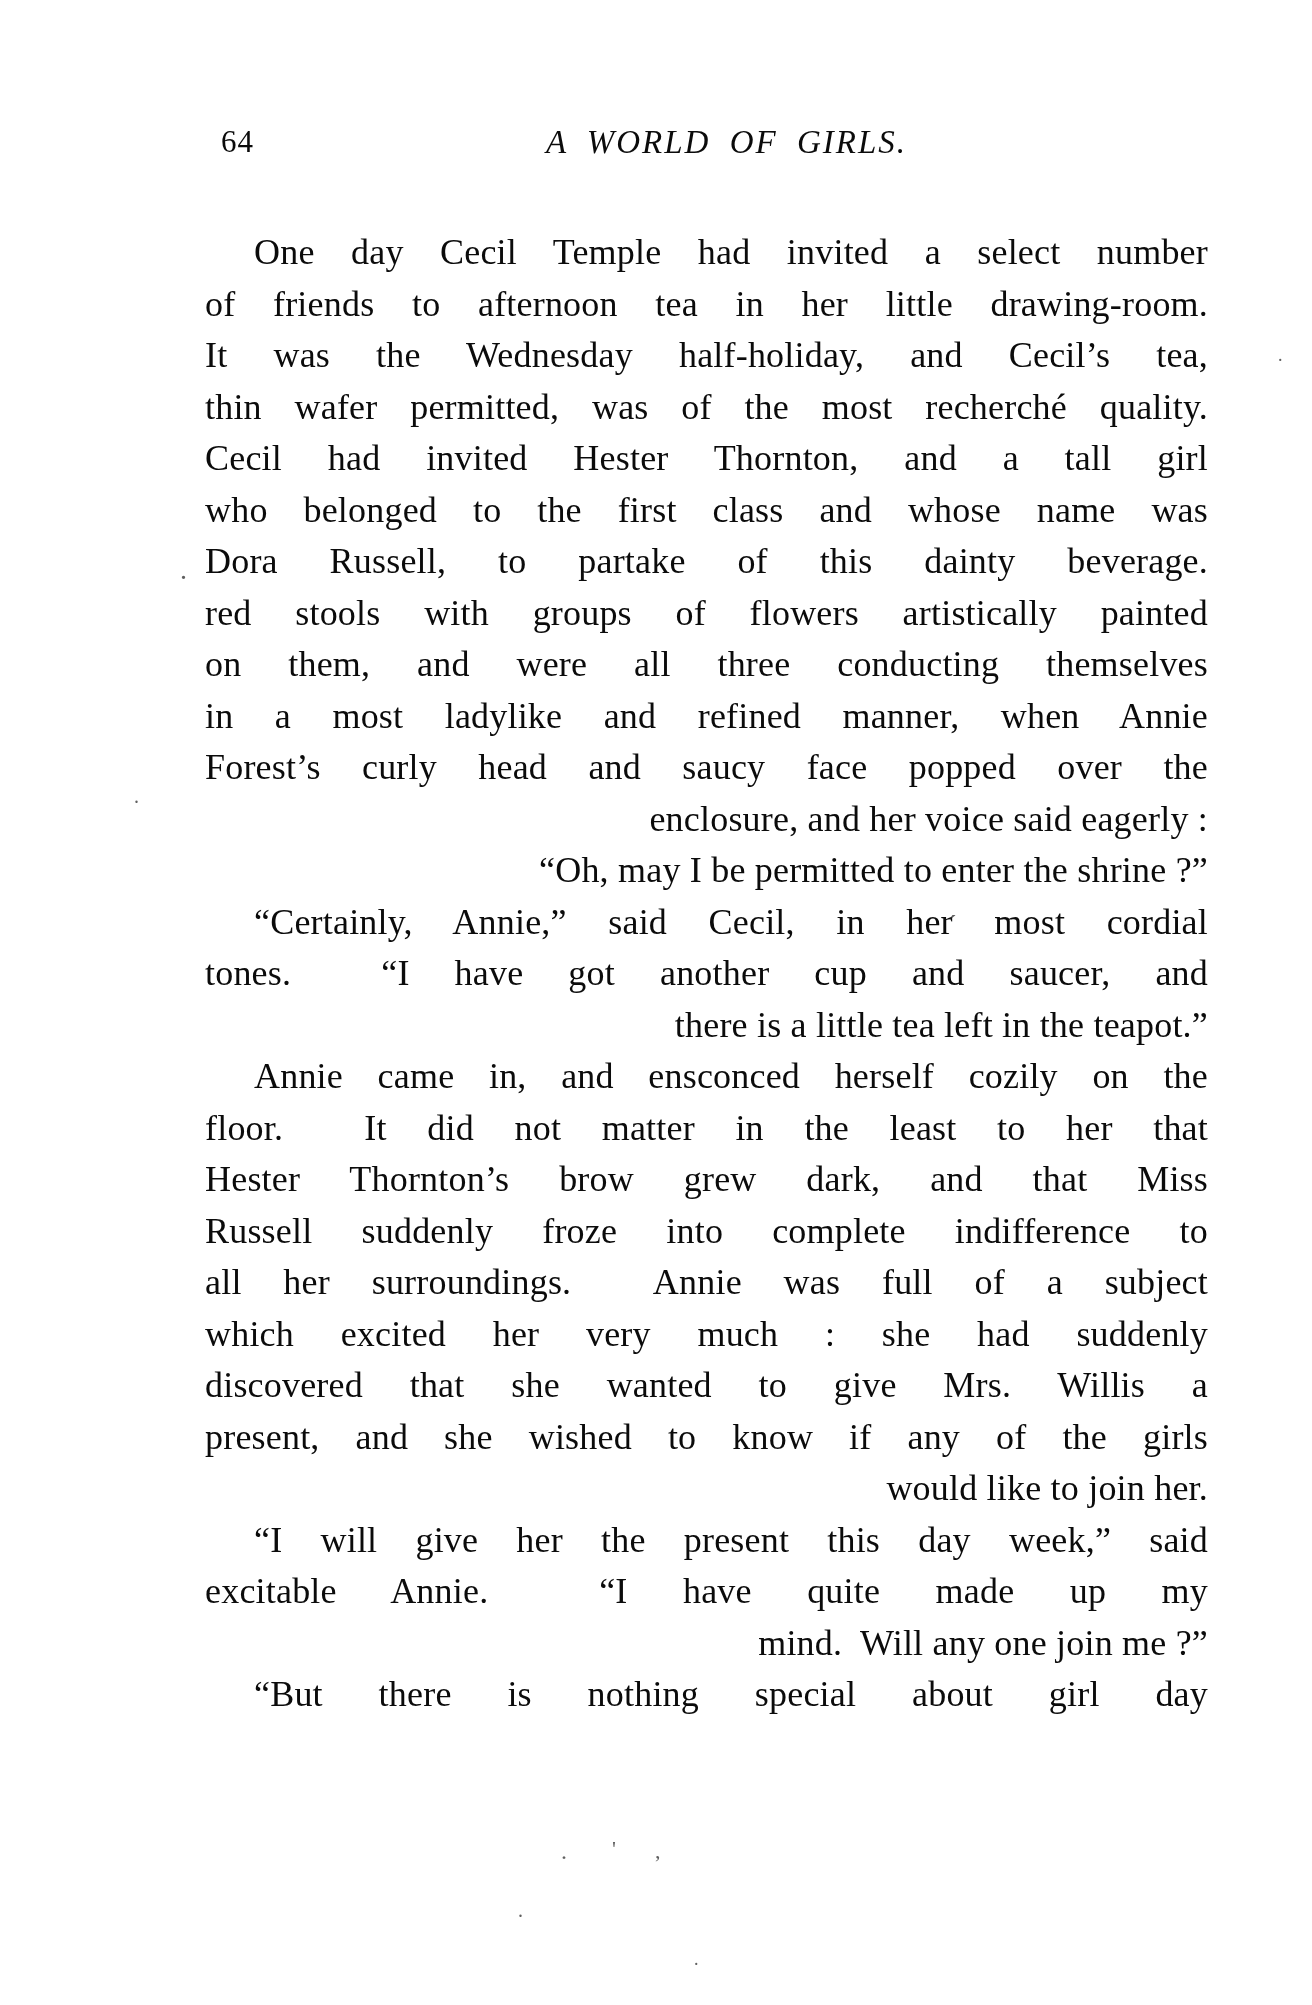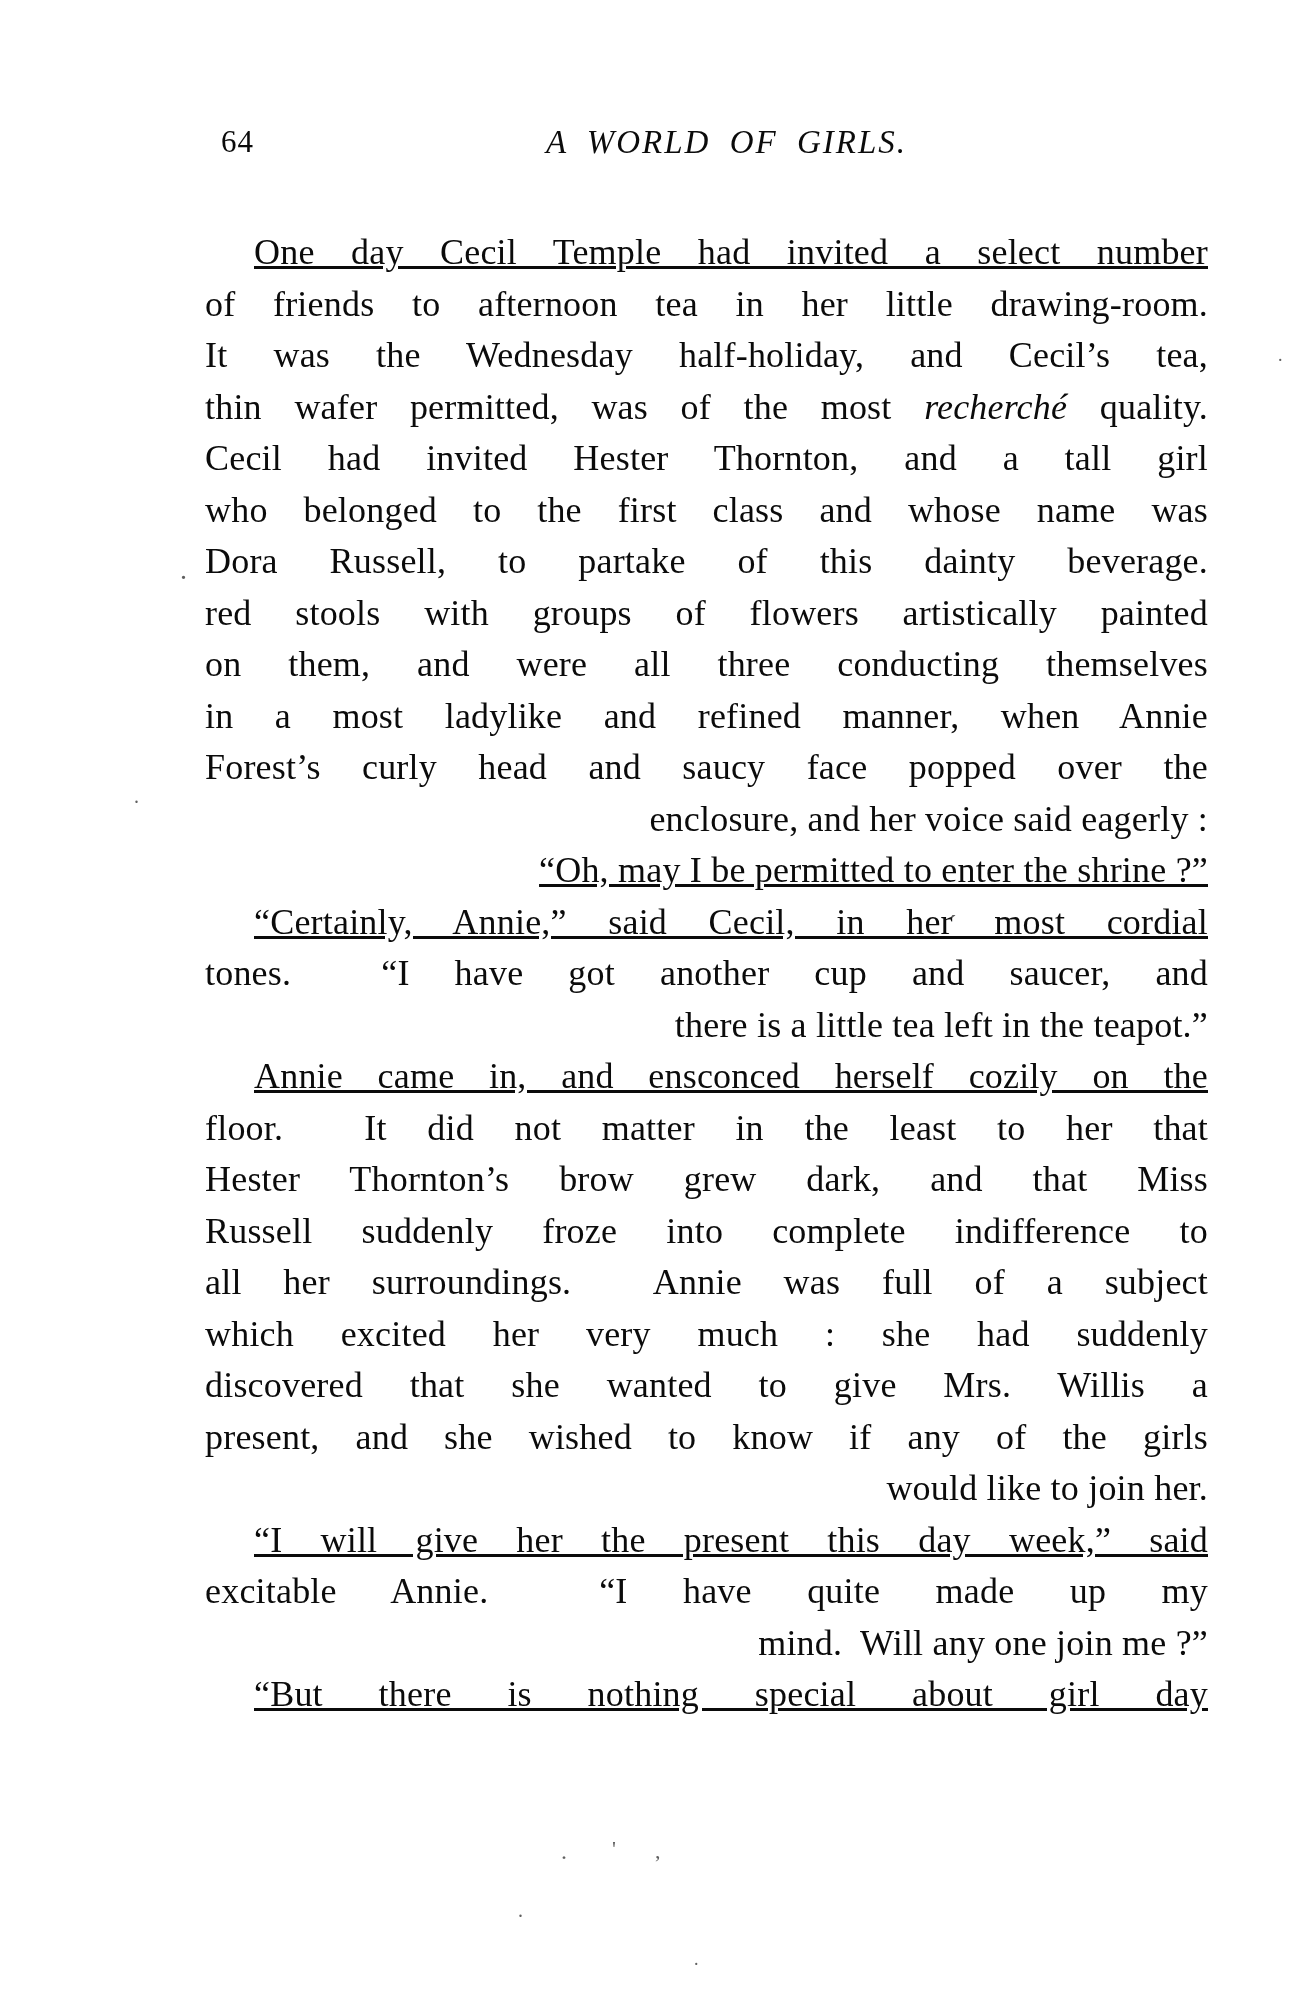--- a/index.html
+++ b/index.html
@@ -50,24 +50,22 @@
     text-align: right;
     letter-spacing: 0.2px;
   }
   .line.just {
     text-align: justify;
     text-align-last: justify;
     text-justify: inter-word;
   }
   .line.indent {
     text-indent: 49px;
-    text-decoration: underline;
   }
   .it {
-    font-style: italic;
   }
   .speck {
     position: absolute;
     color: #2c2c2c;
     opacity: 0.75;
     line-height: 1;
     font-family: "Liberation Serif", "DejaVu Serif", serif;
   }
 </style>
 </head>

